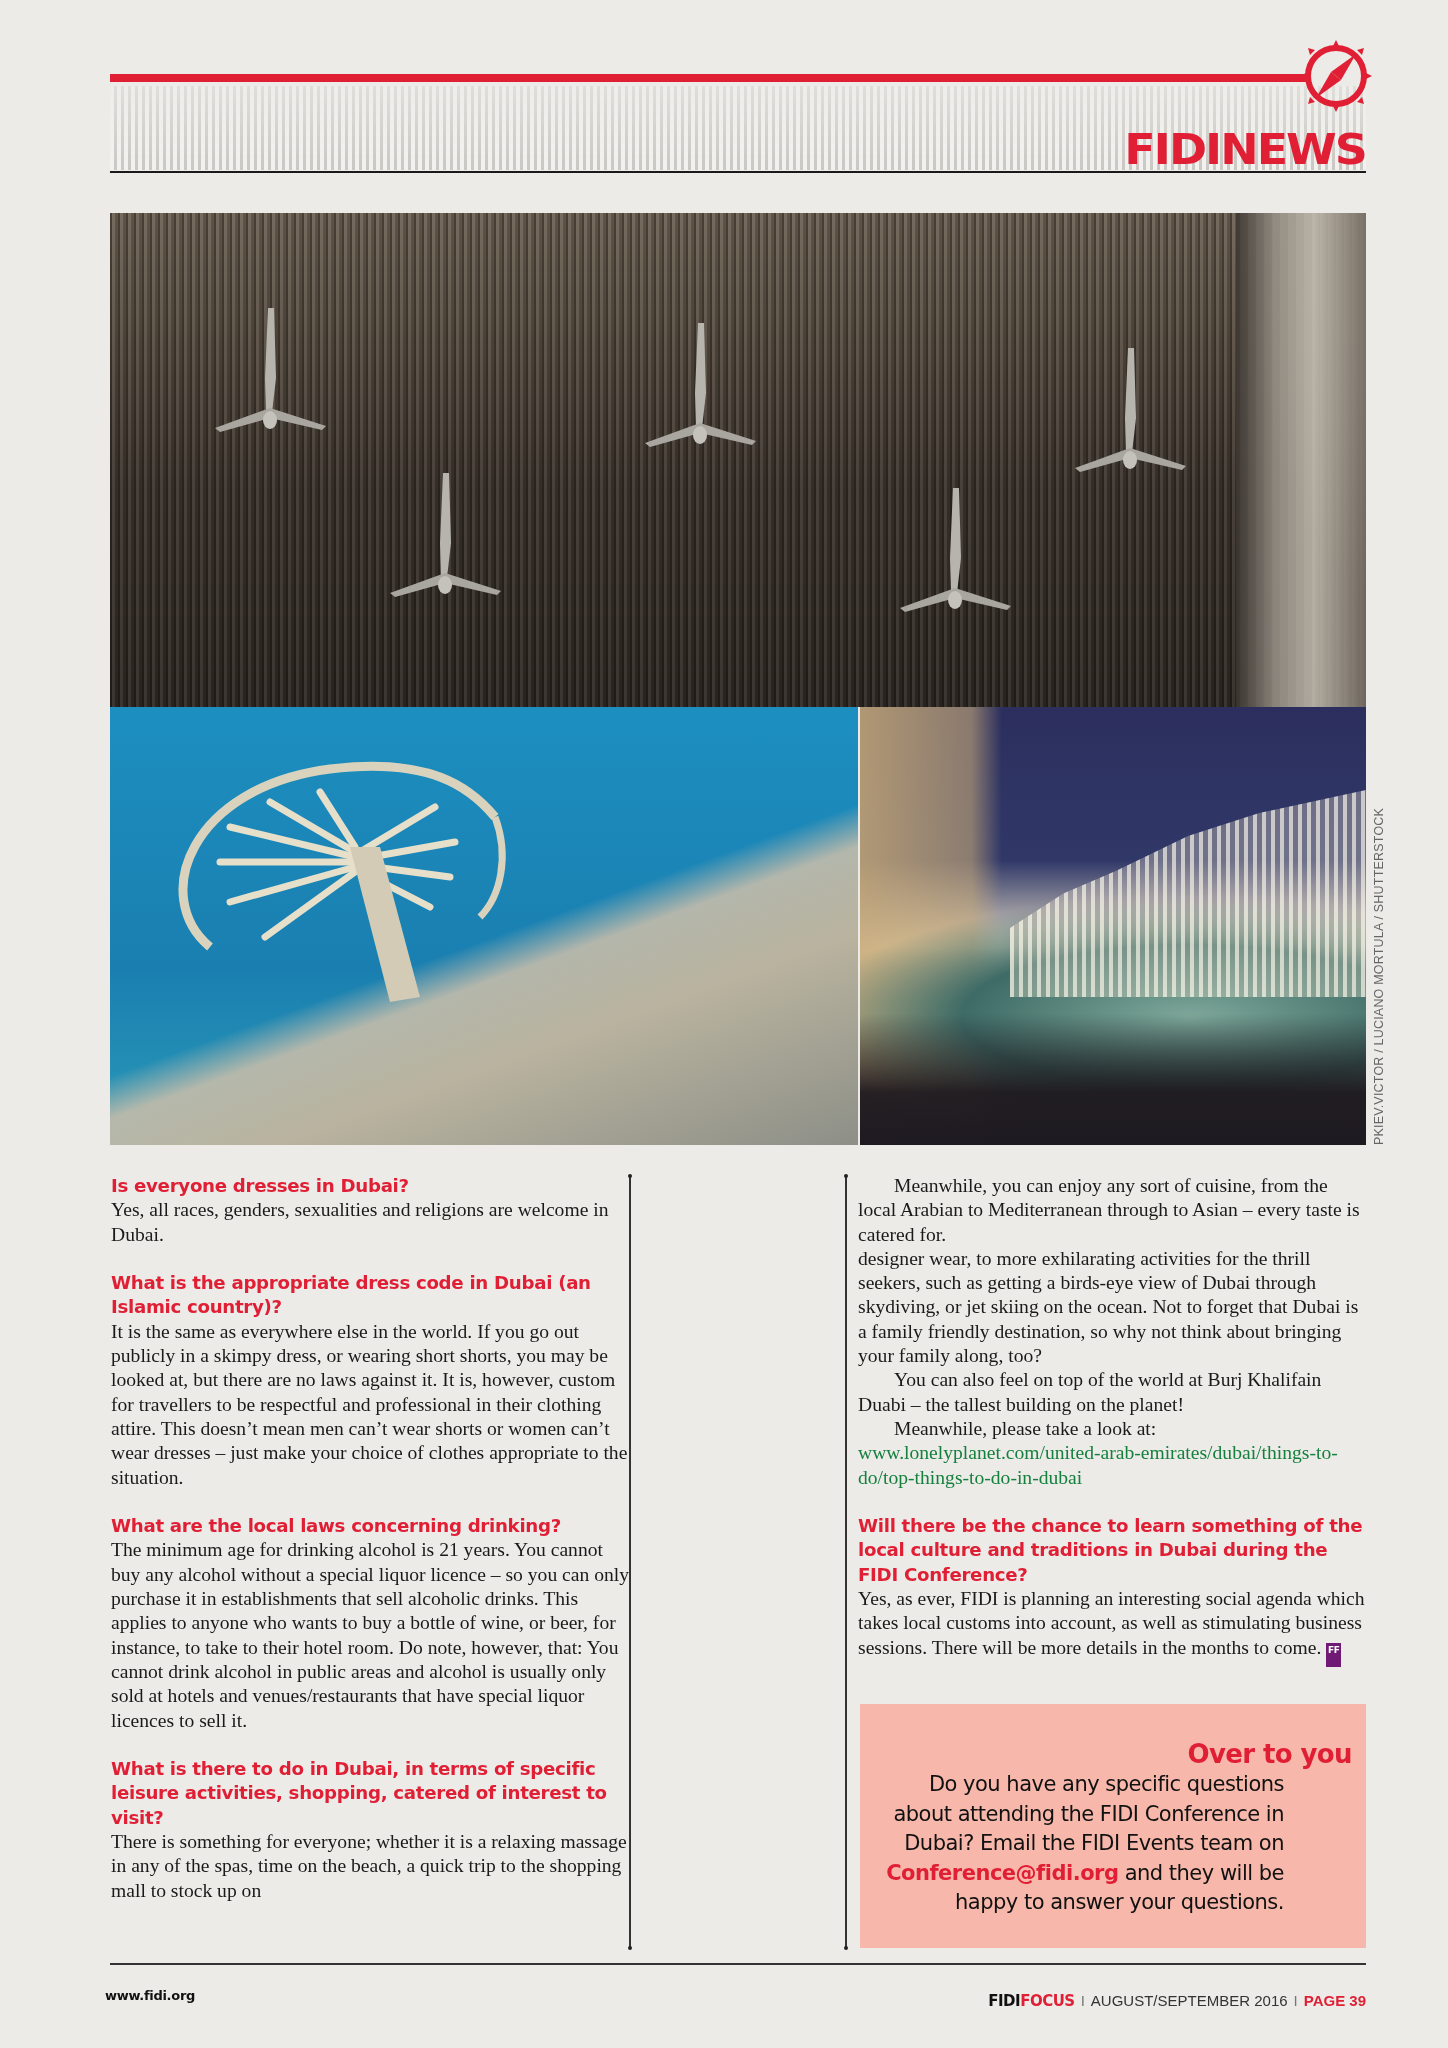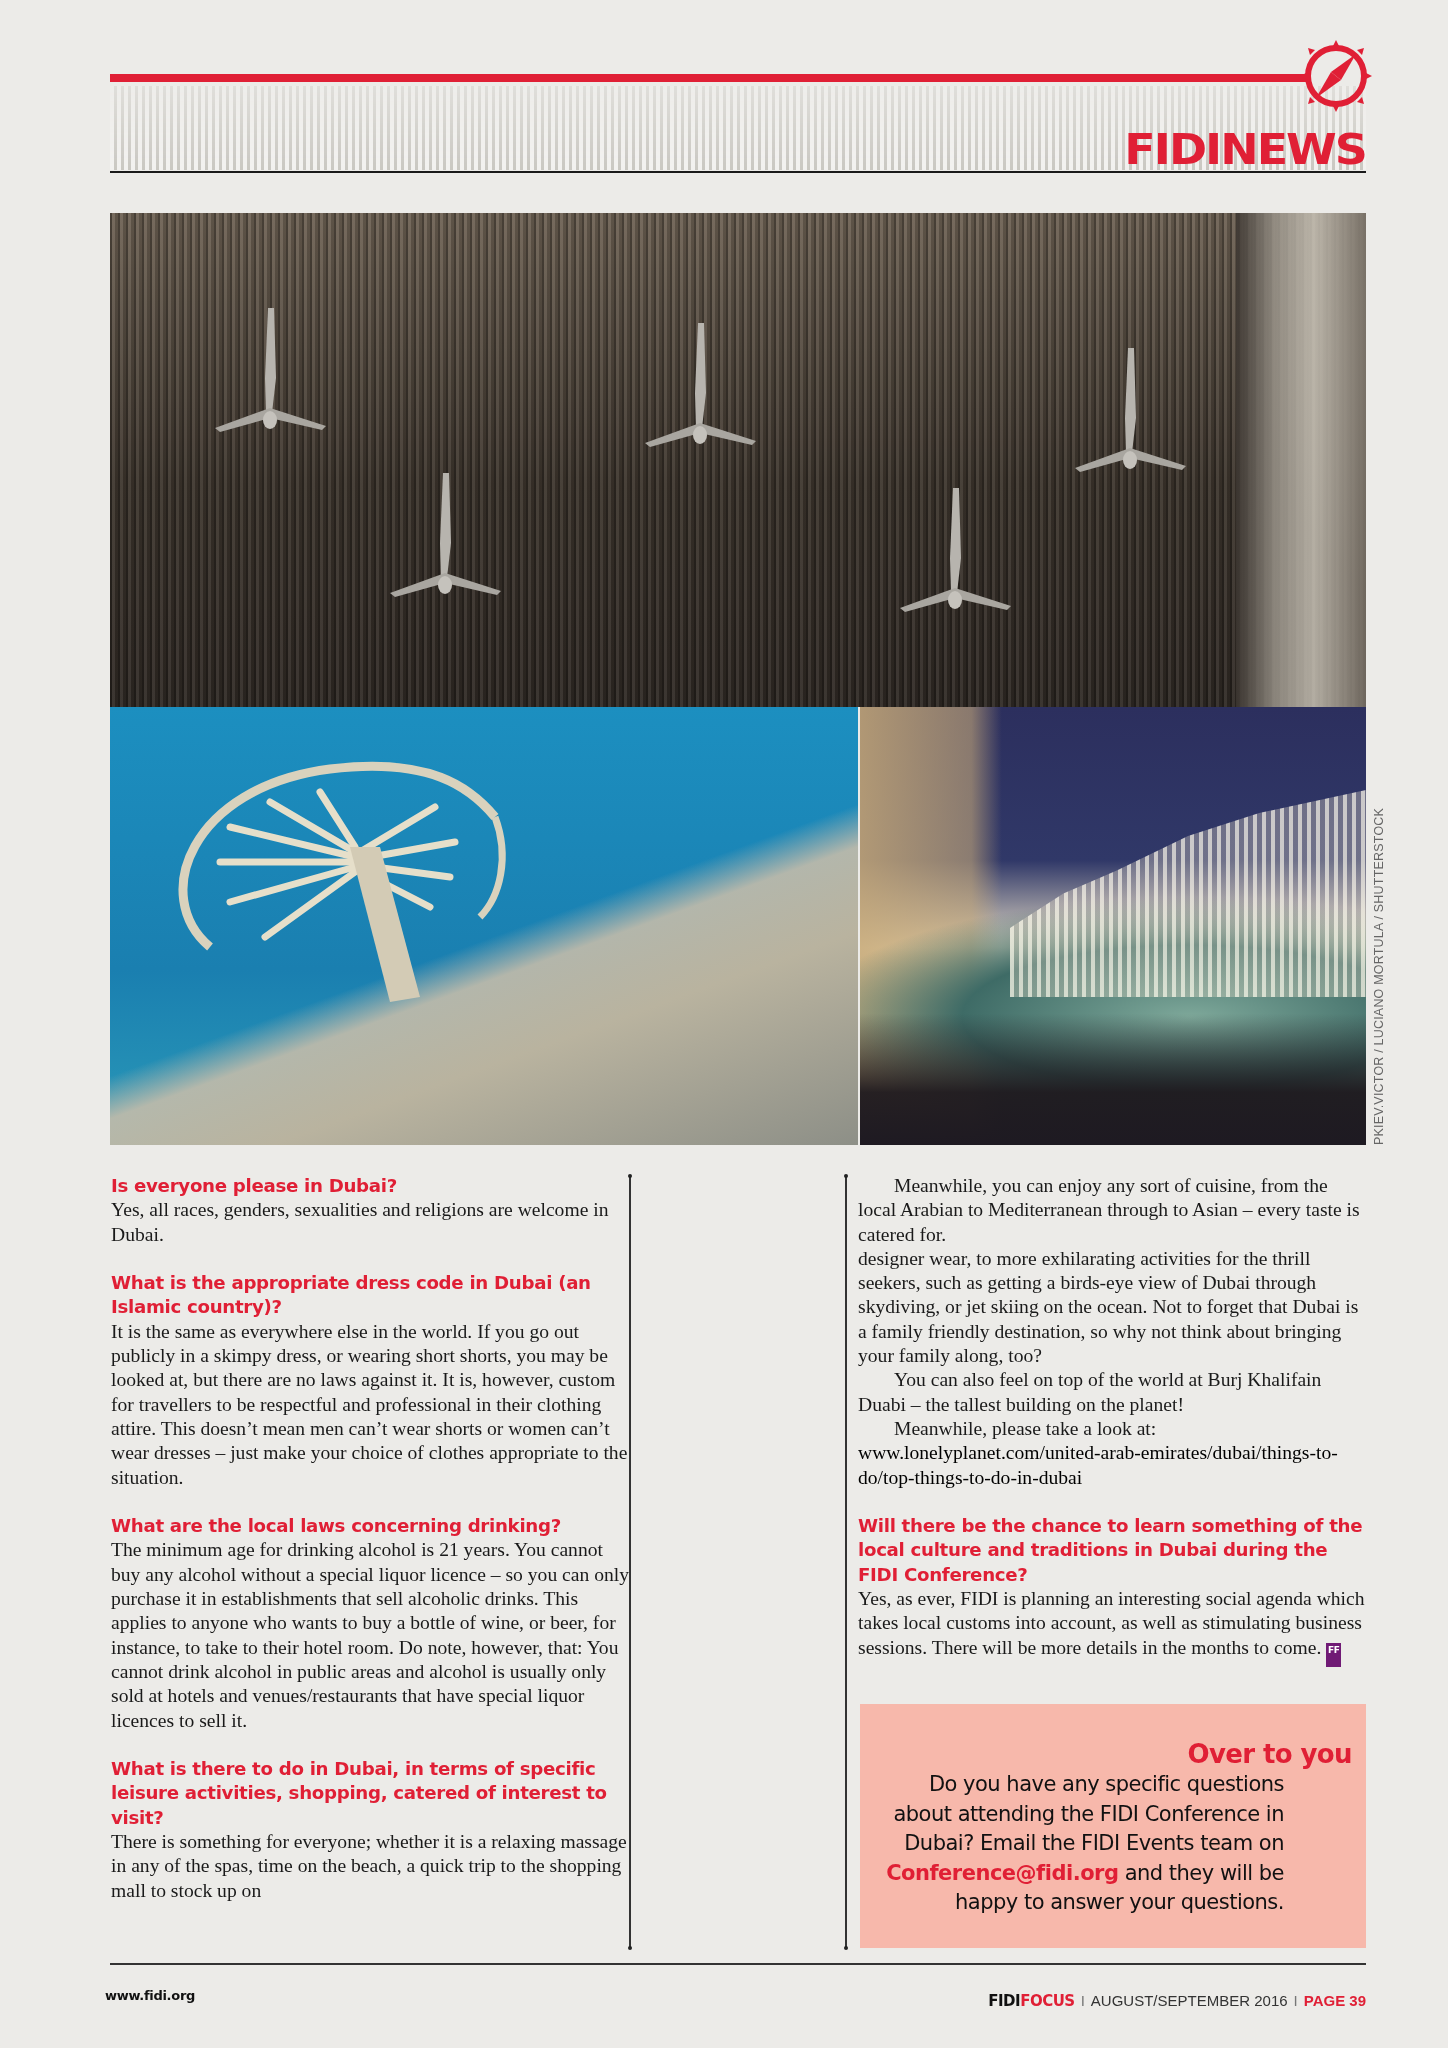--- a/index.html
+++ b/index.html
@@ -49,21 +49,21 @@
   .vrule::after { content: ""; position: absolute; left: -1px; bottom: -2px; width: 4px; height: 4px; border-radius: 50%; background: #222; }
 
   
   .col { position: absolute; font-size: 19.6px; line-height: 24.3px; }
   .col-left { left: 111px; top: 1174px; width: 520px; }
   .col-right { left: 858px; top: 1174px; width: 510px; }
   .q { font-family: "DejaVu Sans", sans-serif; font-weight: 700; color: #e01f35; font-size: 18.2px; line-height: 24.3px; letter-spacing: -0.3px; }
   .a { }
   .gap { height: 24.3px; }
   .indent { text-indent: 36px; }
-  .link { color: #000000; margin-top: 16px; }
+  .link { color: #15803d; margin-top: 16px; }
   .ff-mark { display: inline-block; width: 15px; height: 24px; background: #701a75; color: #fff; font-family: "DejaVu Sans", sans-serif;
     font-size: 9px; font-weight: 700; line-height: 15px; text-align: center; vertical-align: 1px; letter-spacing: -0.5px; }
 
   
   .callout { position: absolute; left: 860px; top: 1704px; width: 506px; height: 244px; background: #f7b8ab; padding: 34px 14px 0 14px; text-align: right; }
   .callout-title { font-family: "DejaVu Sans", sans-serif; font-weight: 700; font-size: 26px; color: #e01f35; line-height: 32px; letter-spacing: -0.6px; }
   .callout-body { font-family: "DejaVu Sans", sans-serif; font-size: 21px; line-height: 29.5px; color: #111; letter-spacing: -0.5px; width: 410px; }
   .callout-email { color: #e01f35; font-weight: 700; }
 
   
@@ -151,21 +151,21 @@
   <div class="fount-jets"></div>
 </div>
 
 <div class="credit">PKIEV.VICTOR / LUCIANO MORTULA / SHUTTERSTOCK</div>
 
 <div class="vrule" style="left:629px;top:1176px;height:772px"></div>
 <div class="vrule" style="left:845px;top:1176px;height:772px"></div>
 
 <div class="col col-left">
   <div>
-    <div class="q">Is everyone please in Dubai?</div>
+    <div class="q">Is everyone dresses in Dubai?</div>
     <div class="a">Yes, all races, genders, sexualities and religions are welcome in Dubai.</div>
   </div>
   <div class="gap"></div>
   <div>
     <div class="q">What is the appropriate dress code in Dubai (an Islamic country)?</div>
     <div class="a">It is the same as everywhere else in the world. If you go out publicly in a skimpy dress, or wearing short shorts, you may be looked at, but there are no laws against it. It is, however, custom for travellers to be respectful and professional in their clothing attire. This doesn’t mean men can’t wear shorts or women can’t wear dresses – just make your choice of clothes appropriate to the situation.</div>
   </div>
   <div class="gap"></div>
   <div>
     <div class="q">What are the local laws concerning drinking?</div>

